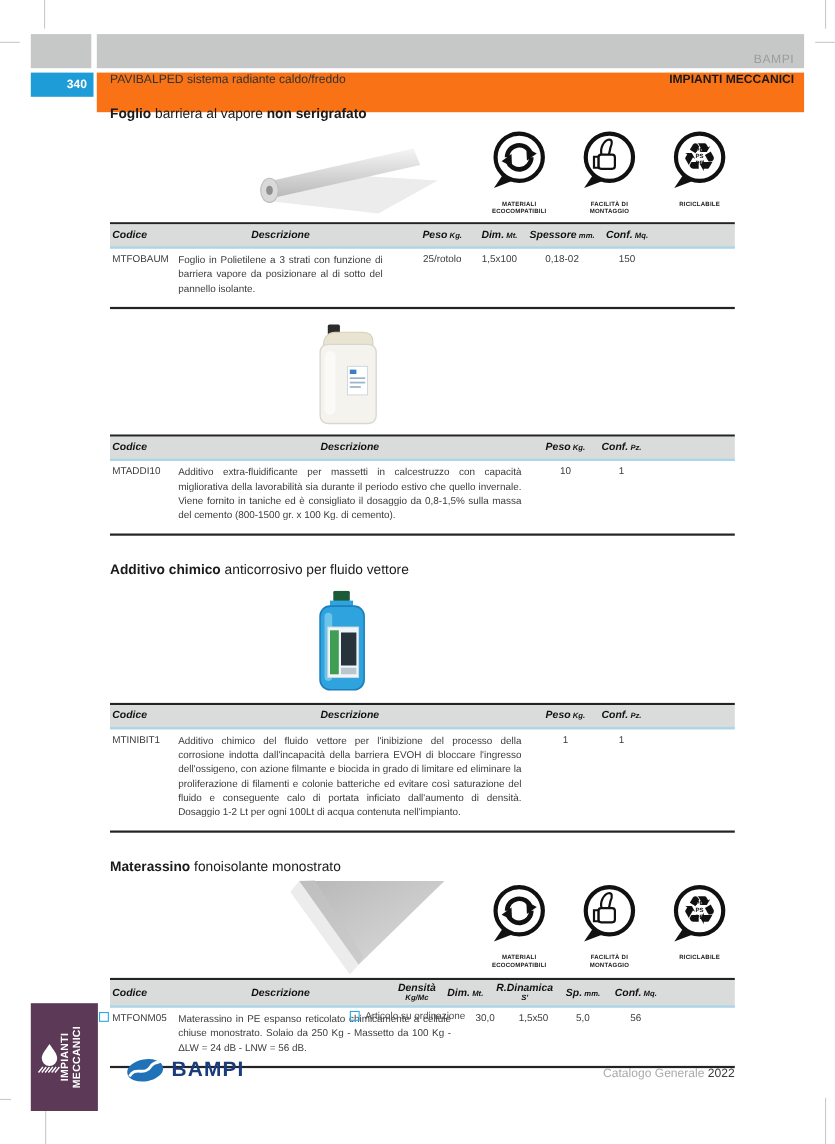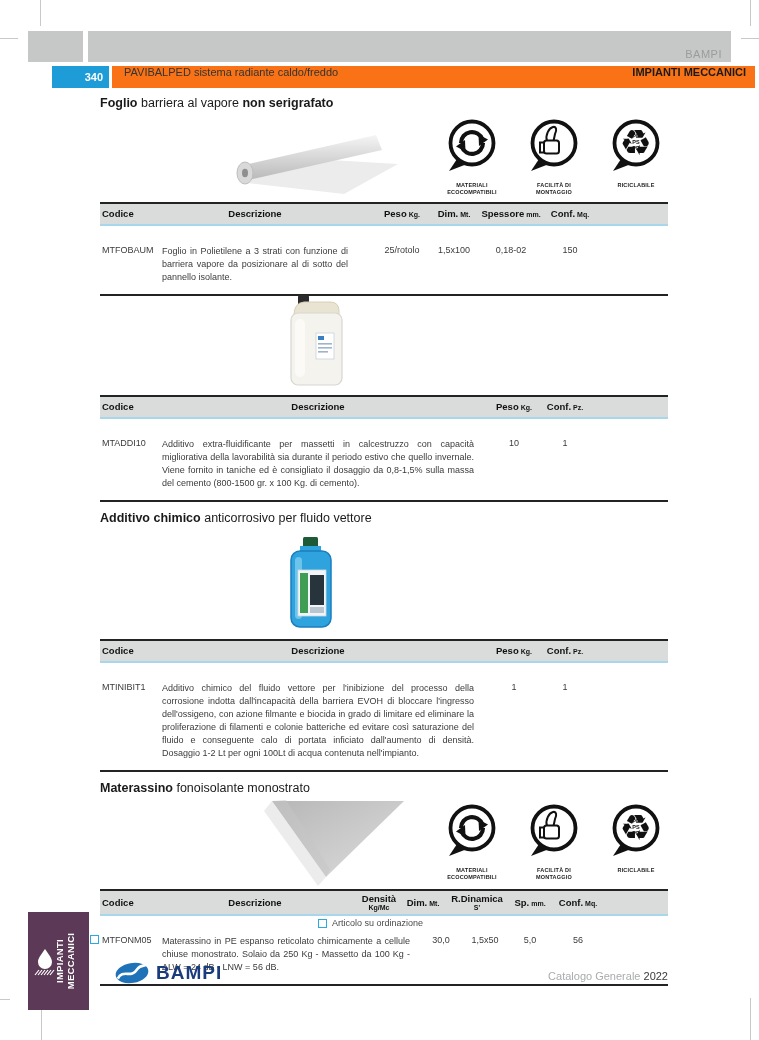--- a/index.html
+++ b/index.html
@@ -7,21 +7,21 @@
         font-family:"Liberation Sans", sans-serif;color:#3b3b3b;overflow:hidden;}
 
   
   .crop{position:absolute;background:#c9c9c9;}
 
   
   .hdr-topbar{position:absolute;left:28px;top:31px;width:703px;height:31px;display:flex;}
   .hdr-sq{width:55px;height:31px;background:#c6c7c7;}
   .hdr-main{margin-left:5px;flex:1;background:#c6c7c7;position:relative;}
   .hdr-brand{position:absolute;right:9px;bottom:2px;font-size:11px;color:#9a9c9e;letter-spacing:0.5px;}
-  .hdr-band{position:absolute;left:28px;top:66px;width:703px;height:22px;display:flex;margin-left:24px;}
+  .hdr-band{position:absolute;left:28px;top:66px;width:703px;height:36px;display:flex;}
   .hdr-pagenum{width:57px;height:22px;background:#1e9cd7;color:#fff;font-weight:bold;font-size:11px;
                display:flex;align-items:center;justify-content:flex-end;padding-right:6px;box-sizing:border-box;}
   .hdr-bandmain{margin-left:3px;flex:1;background:#f97316;display:flex;align-items:flex-start;
                 padding:0 9px 0 12px;box-sizing:border-box;}
   .hdr-title{font-size:11px;color:#333;}
   .hdr-cat{margin-left:auto;font-size:11px;font-weight:bold;color:#1a1a1a;}
 
   
   .sec{position:absolute;left:100px;width:568px;}
   .sec-title{font-size:12.5px;color:#1a1a1a;margin:0 0 4px 0;}
@@ -31,25 +31,25 @@
   
   .badges{display:flex;gap:18px;margin-left:auto;margin-top:4px;}
   .badge{width:64px;text-align:center;}
   .badge-label{font-size:5.5px;font-weight:bold;color:#1a1a1a;line-height:1.35;margin-top:2px;
                letter-spacing:0.2px;text-transform:uppercase;}
 
   
   .tbl{width:568px;border-top:2.5px solid #232323;font-size:9px;}
   .thead{display:flex;align-items:center;background:#dadbdb;border-bottom:2.5px solid #a8d6ea;
          padding:3px 0;min-height:13px;}
-  .thead .h{font-weight:bold;color:#111;font-size:9.5px;}
+  .thead .h{font-weight:bold;color:#111;font-size:9.5px;font-style:italic;}
   .h-unit{font-size:7px;font-weight:bold;margin-left:2px;}
   .stack{display:flex;flex-direction:column;align-items:center;line-height:1.05;}
   .stack .h-unit{margin-left:0;}
-  .trow{display:flex;border-bottom:2px solid #232323;padding:19px 0 10px;justify-content:space-between;}
+  .trow{display:flex;border-bottom:2px solid #232323;padding:4px 0 10px;justify-content:space-between;}
   .cell-code{width:62px;padding-left:2px;box-sizing:border-box;color:#3b3b3b;}
   .cell-desc{flex:1;text-align:justify;line-height:1.45;color:#3b3b3b;}
   .cc{text-align:center;}
   .t1 .cell-desc{padding-right:28px;}
   .t23 .cell-desc{padding-right:14px;}
   .t4 .cell-desc{padding-right:10px;}
   .w-p{width:52px}.w-d{width:52px}.w-s{width:62px}.w-c{width:56px}.sp1{width:70px}
   .w2-p{width:52px}.w2-c{width:50px}.sp2{width:78px}
   .w4-den{width:42px}.w4-dim{width:46px}.w4-r{width:62px}.w4-sp{width:44px}.w4-c{width:52px}.sp4{width:64px}
   .row-check{display:inline-block;width:7px;height:7px;border:1.5px solid #29abe2;margin-right:3px;

